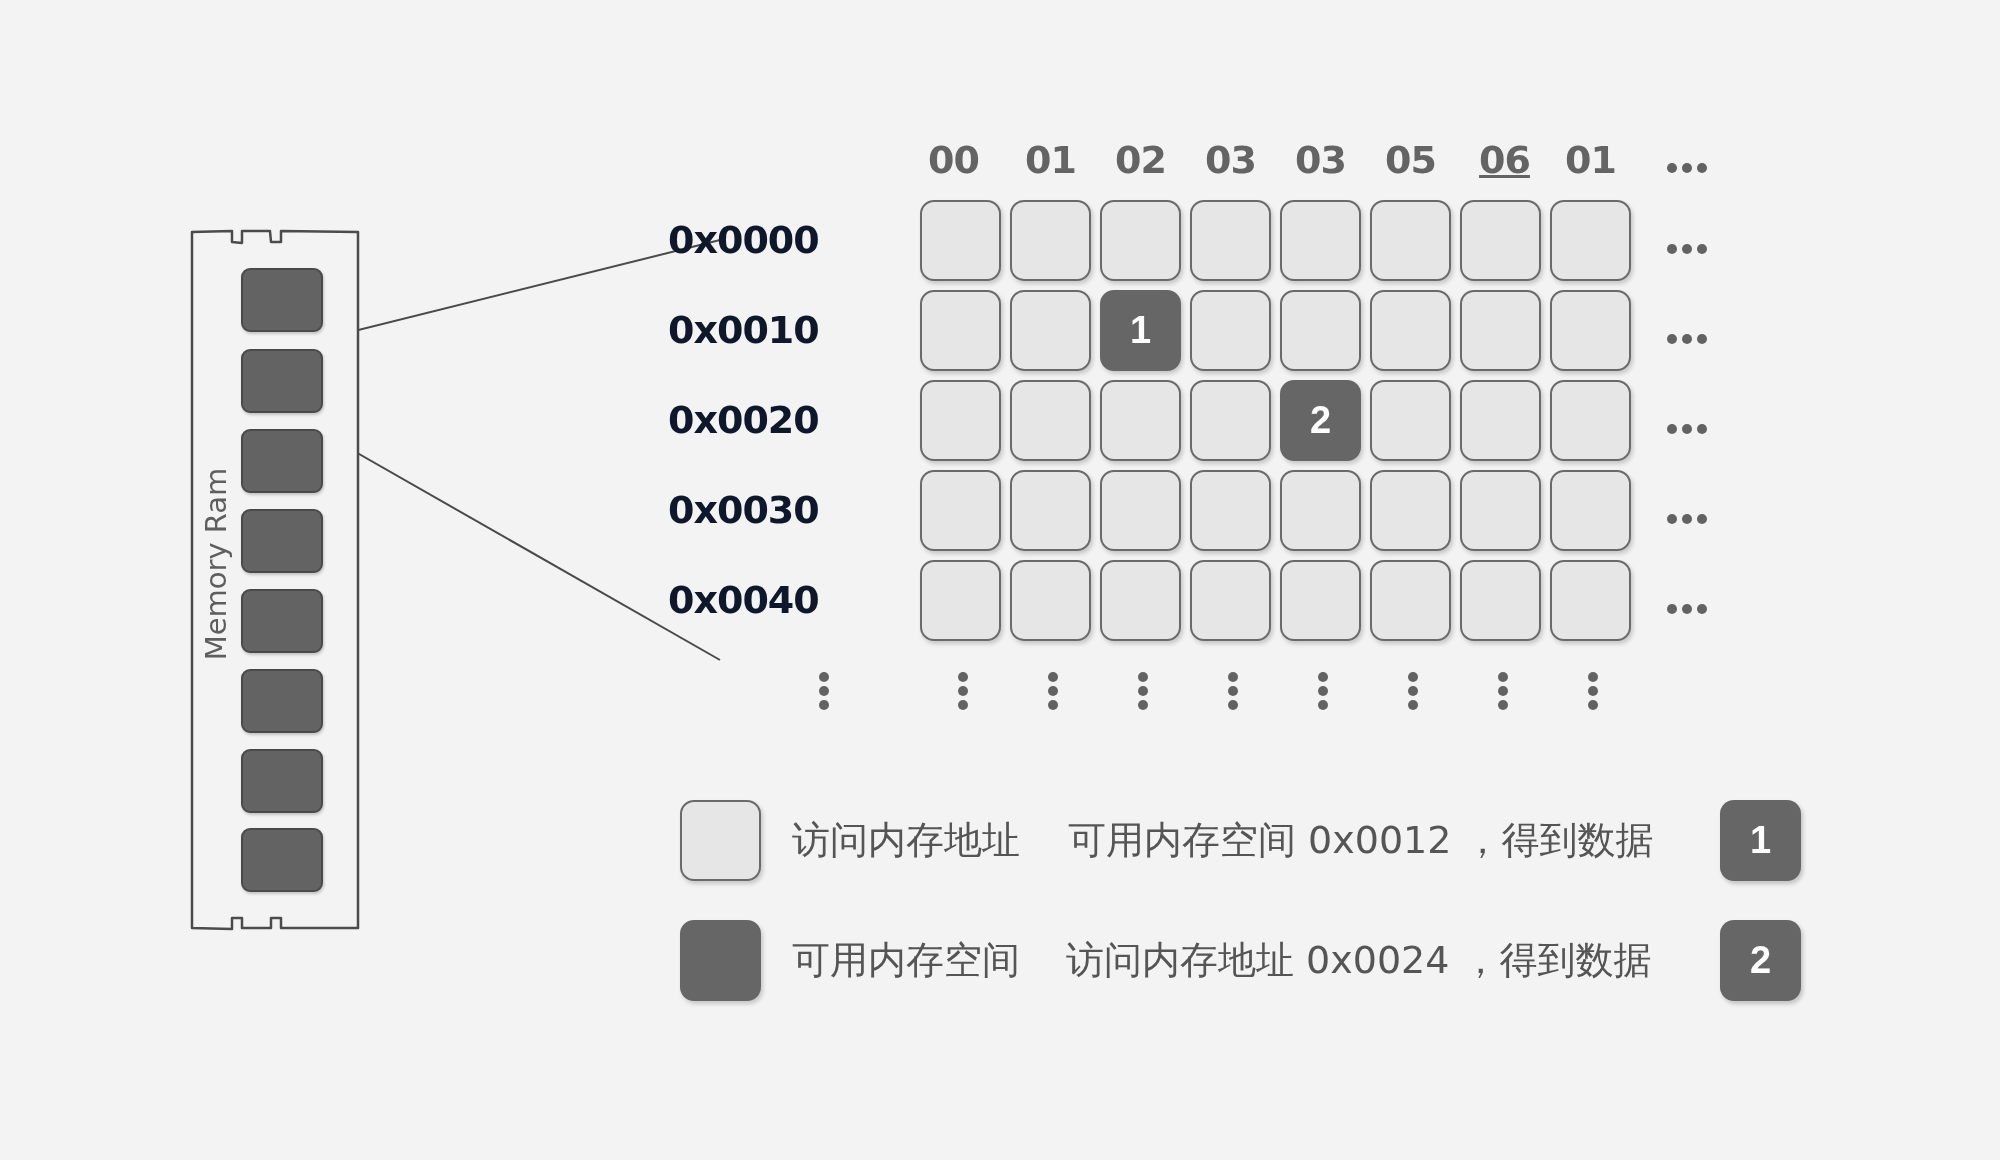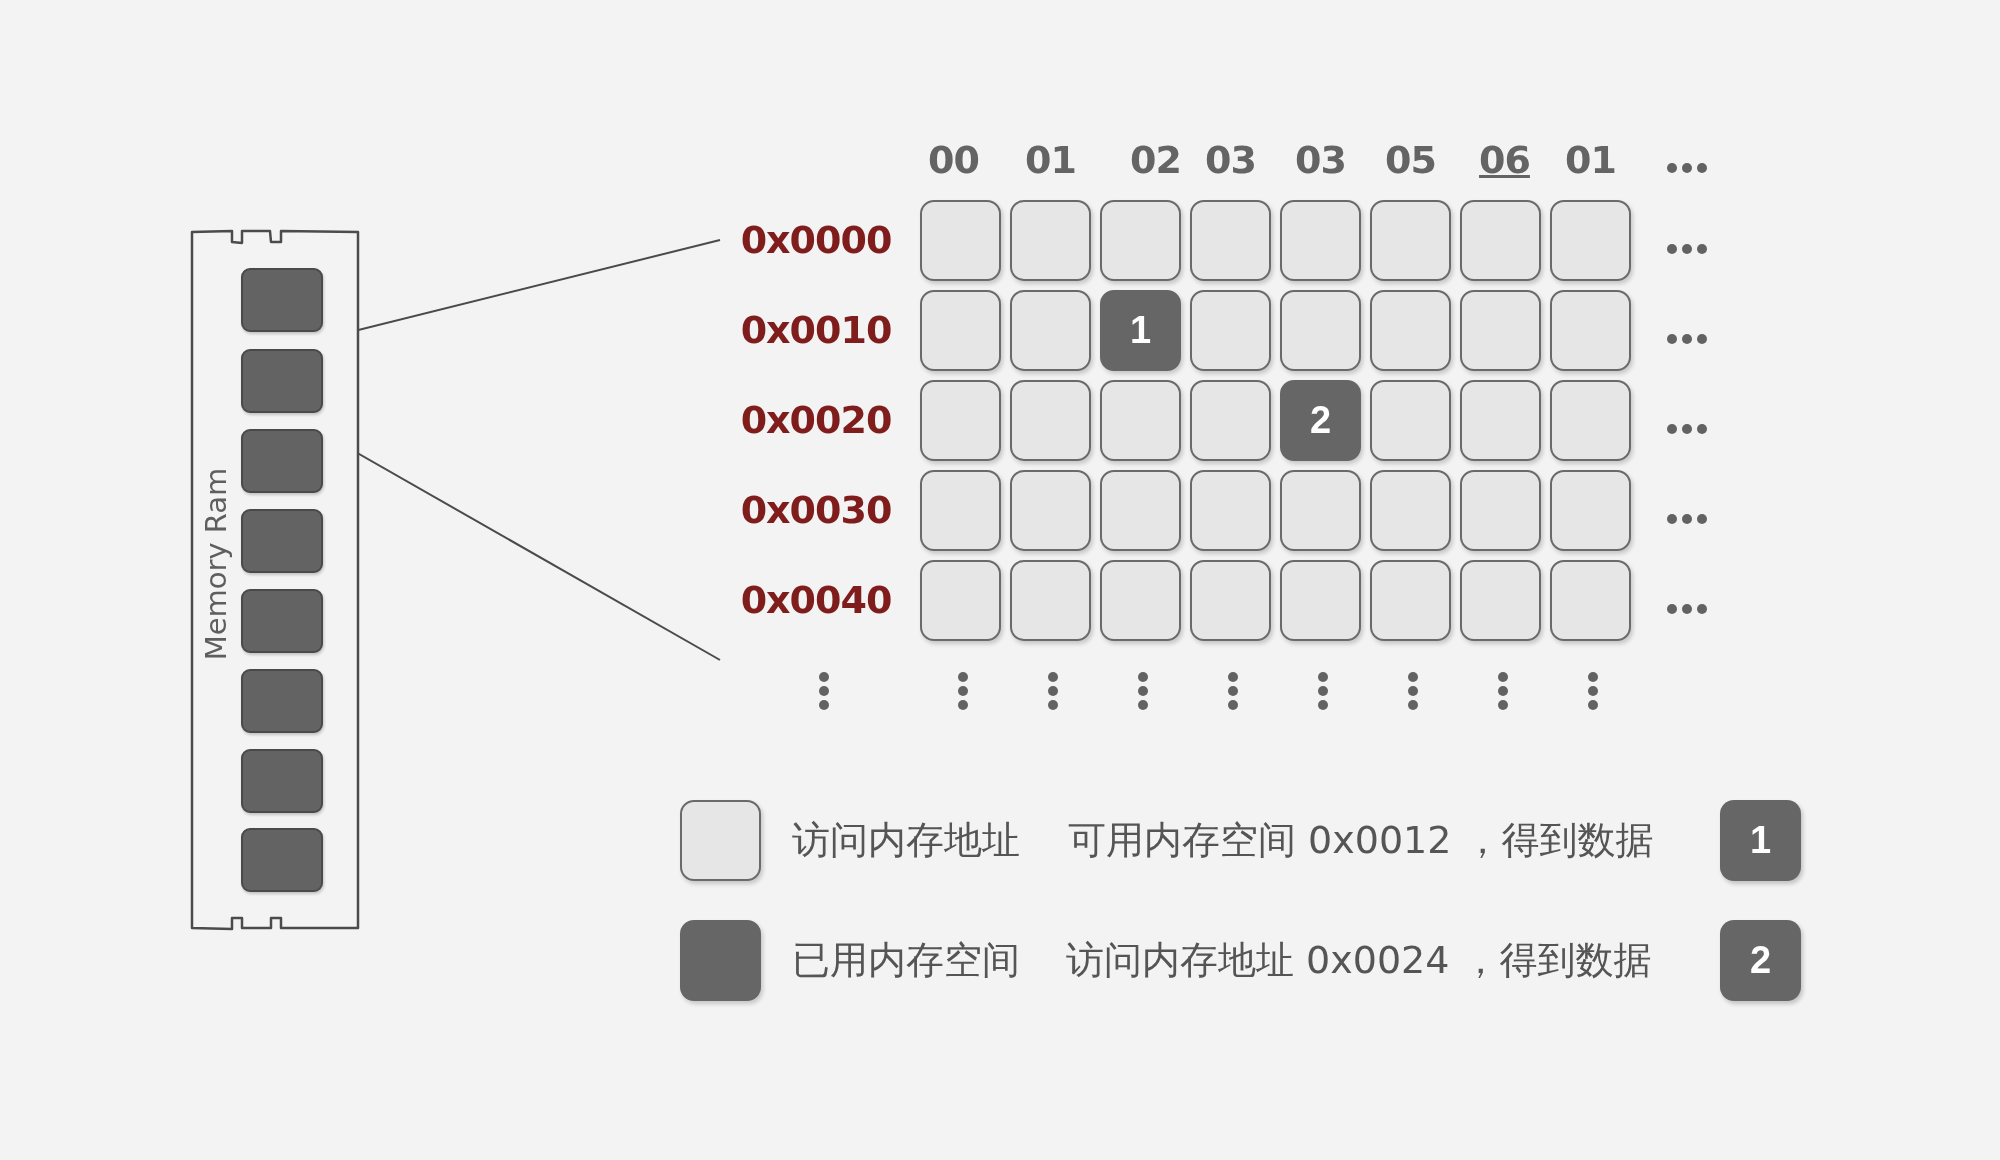--- a/index.html
+++ b/index.html
@@ -7,22 +7,22 @@
     width: 2000px; height: 1160px; background: #f3f3f3;
     position: relative; overflow: hidden;
     font-family: "DejaVu Sans", sans-serif; color: #616161;
   }
   svg.lines { position: absolute; left: 0; top: 0; }
   .col-head {
     position: absolute; top: 138px; width: 81px; text-align: center;
     font-size: 38px; font-weight: bold; color: #646464; letter-spacing: -1px;
   }
   .row-label {
-    position: absolute; left: 720px; width: 192px; height: 81px; line-height: 81px;
-    text-align: center; font-size: 38px; font-weight: bold; color: #7f1d1d; letter-spacing: -1px;
+    position: absolute; left: 668px; width: 192px; height: 81px; line-height: 81px;
+    text-align: left; font-size: 38px; font-weight: bold; color: #0f172a; letter-spacing: -1px;
   }
   .cell {
     position: absolute; width: 77px; height: 77px; border-radius: 14px;
     background: #e6e6e6; border: 2px solid #6a6a6a;
     box-shadow: 2px 3px 4px rgba(0,0,0,0.18);
     display: flex; align-items: center; justify-content: center;
     font-family: "Liberation Sans", sans-serif; font-weight: bold; font-size: 38px; color: #ffffff;
   }
   .cell.used { background: #666666; border-color: #666666; }
   .hdots {
@@ -74,21 +74,21 @@
 <div class="chip" style="top:429px;"></div>
 <div class="chip" style="top:509px;"></div>
 <div class="chip" style="top:589px;"></div>
 <div class="chip" style="top:669px;"></div>
 <div class="chip" style="top:749px;"></div>
 <div class="chip" style="top:828px;"></div>
 <div class="ram-label">Memory Ram</div>
 
 <div class="col-head" style="left:913px;">00</div>
 <div class="col-head" style="left:1010px;">01</div>
-<div class="col-head" style="left:1100px;text-align:right;">02</div>
+<div class="col-head" style="left:1100px;">02</div>
 <div class="col-head" style="left:1190px;">03</div>
 <div class="col-head" style="left:1280px;">03</div>
 <div class="col-head" style="left:1370px;">05</div>
 <div class="col-head" style="left:1464px;text-decoration:underline;">06</div>
 <div class="col-head" style="left:1550px;">01</div>
 <div class="hdots" style="left:1667px; top:162px;">
     <span></span>
     <span></span>
     <span></span>
   </div>
@@ -213,15 +213,15 @@
     <span></span>
     <span></span>
   </div>
 
 <div class="legend-box" style="left:680px; top:800px;"></div>
 <div class="legend-text" style="left:792px; top:800px;">访问内存地址</div>
 <div class="legend-text" style="left:1068px; top:800px;">可用内存空间 0x0012 ，得到数据</div>
 <div class="badge" style="left:1720px; top:800px;">1</div>
 
 <div class="legend-box used" style="left:680px; top:920px;"></div>
-<div class="legend-text" style="left:792px; top:920px;">已用内存空间</div>
+<div class="legend-text" style="left:792px; top:920px;">可用内存空间</div>
 <div class="legend-text" style="left:1066px; top:920px;">访问内存地址 0x0024 ，得到数据</div>
 <div class="badge" style="left:1720px; top:920px;">2</div>
 
 </body></html>

